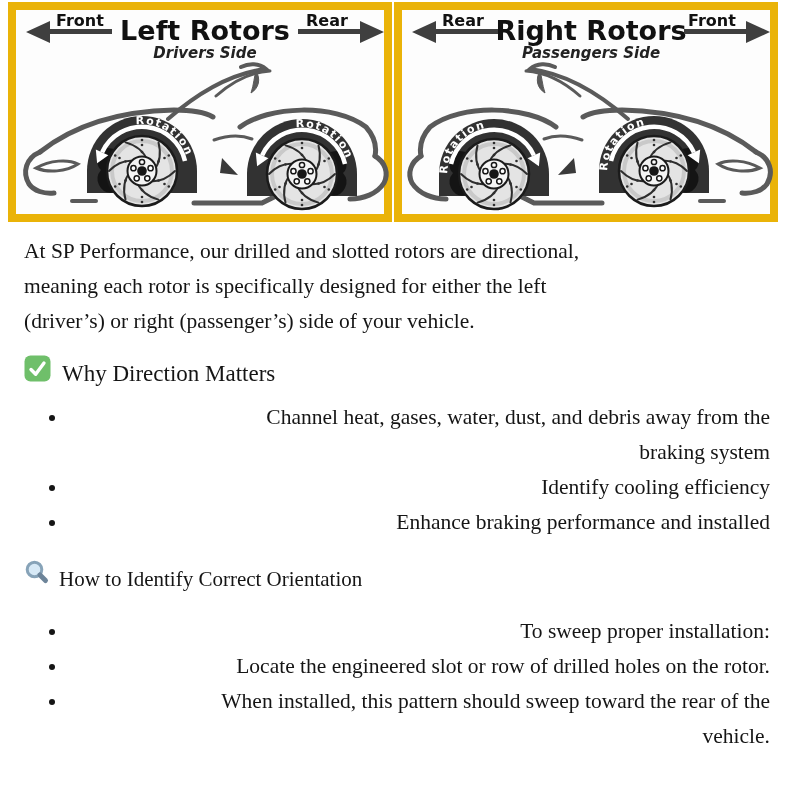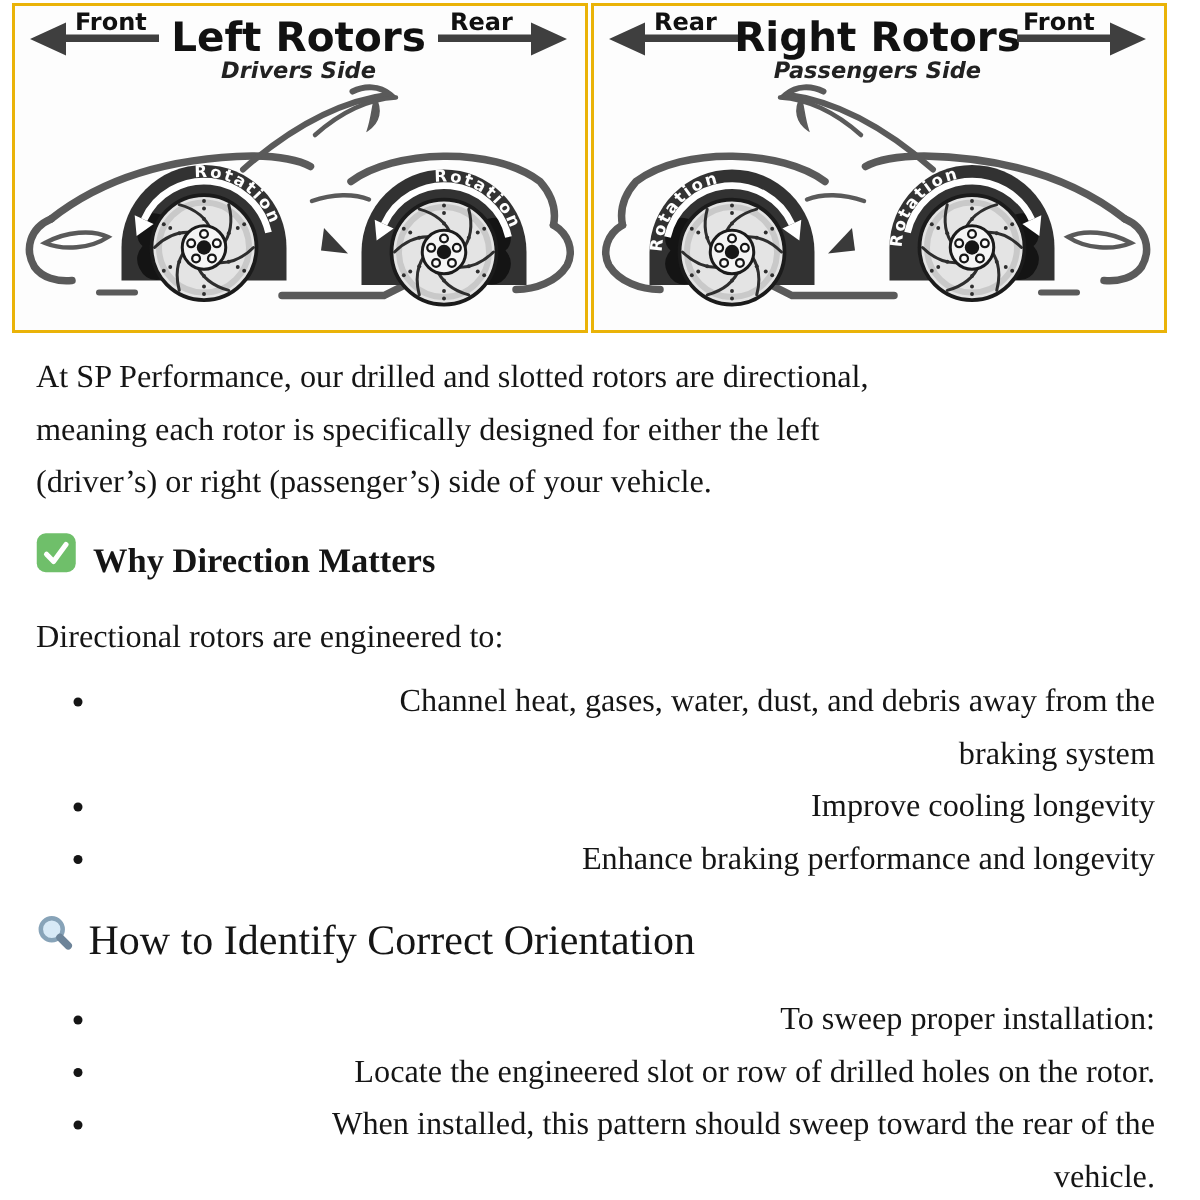--- a/index.html
+++ b/index.html
@@ -5,37 +5,37 @@
   html,body{margin:0;padding:0;}
   body{
     width:800px;height:800px;background:#ffffff;
     font-family:"Liberation Serif", serif;color:#151515;
     overflow:hidden;
   }
   
   .diagram{display:flex;gap:2px;margin:2px 0 0 8px;}
   .panel{
     width:384px;height:220px;box-sizing:border-box;
-    border:2px solid #eab308;background:#fdfdfd;
+    border:8px solid #eab308;background:#fdfdfd;
   }
   .panel svg{display:block;}
   .ptitle{font-family:"DejaVu Sans",sans-serif;font-weight:bold;}
   .psub{font-family:"DejaVu Sans",sans-serif;font-weight:bold;font-style:italic;}
   .plabel{font-family:"DejaVu Sans",sans-serif;font-weight:bold;}
   .rotlabel{font-family:"DejaVu Sans",sans-serif;font-weight:bold;letter-spacing:1.5px;}
   
   .article{margin:12px 30px 0 24px;font-size:21.5px;line-height:35px;}
   .intro{margin:0;white-space:pre-line;}
   .h-check{
     display:flex;align-items:center;gap:11px;
-    margin:16px 0 0 0;font-size:23px;font-weight:bold;
+    margin:16px 0 0 0;font-size:23px;font-weight:normal;
   }
   .h-search{
     display:flex;align-items:flex-end;gap:9px;
-    margin:20px 0 0 0;font-size:28px;font-weight:normal;
+    margin:20px 0 0 0;font-size:21px;font-weight:normal;
   }
   .lead{margin:15px 0 0 0;}
   ul{margin:8px 0 0 0;padding:0 0 0 44px;text-align:right;}
   ul.second{margin-top:17px;}
   li{white-space:pre-line;}
   .emoji{flex:0 0 auto;display:inline-block;}
 </style>
 </head>
 <body>
 
@@ -179,27 +179,26 @@
   <div class="h-check">
     <span class="emoji">
       <svg width="27" height="27" viewBox="0 0 27 27">
         <rect x="0.5" y="0.5" width="26" height="26" rx="6" fill="#6fbf6a"></rect>
         <path d="M7,14.5 L11.7,19.3 L20,8" fill="none" stroke="#ffffff" stroke-width="3.4" stroke-linecap="round" stroke-linejoin="round"></path>
       </svg>
     </span>
     <span>Why Direction Matters</span>
   </div>
 
-  <p class="lead">Directional rotors are engineered to:</p>
 
   <ul>
     <li>Channel heat, gases, water, dust, and debris away from the
 braking system</li>
-    <li>Improve cooling longevity</li>
-    <li>Enhance braking performance and longevity</li>
+    <li>Identify cooling efficiency</li>
+    <li>Enhance braking performance and installed</li>
   </ul>
 
   <div class="h-search">
     <span class="emoji">
       <svg width="26" height="26" viewBox="0 0 26 26">
         <circle cx="10.5" cy="9.5" r="7.3" fill="#d7e9f6" stroke="#87a3b8" stroke-width="3"></circle>
         <line x1="16" y1="15" x2="21.5" y2="20.5" stroke="#6d8499" stroke-width="5" stroke-linecap="round"></line>
       </svg>
     </span>
     <span>How to Identify Correct Orientation</span>

